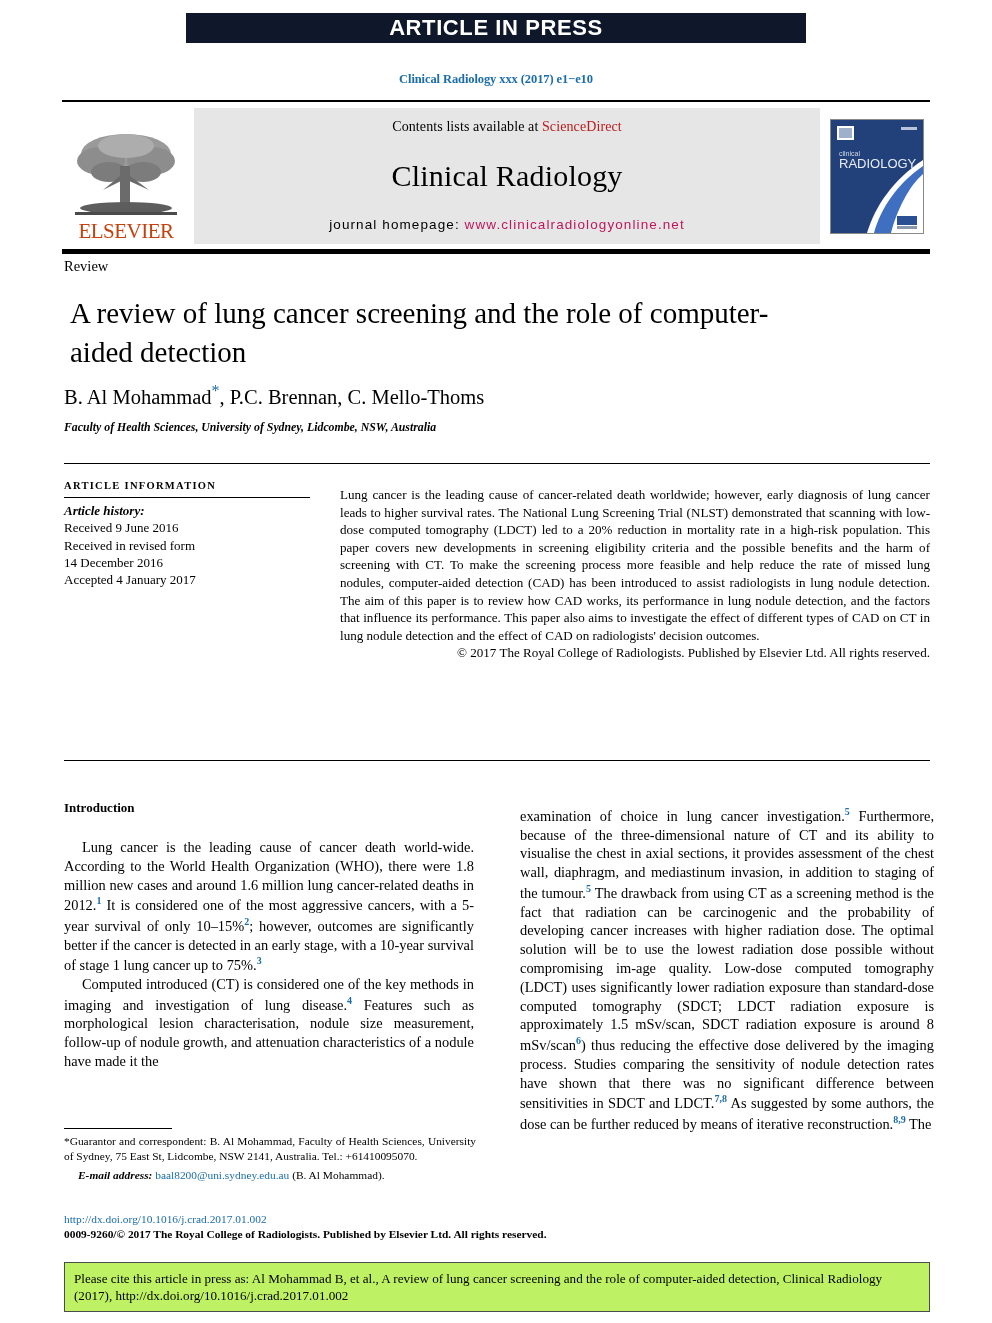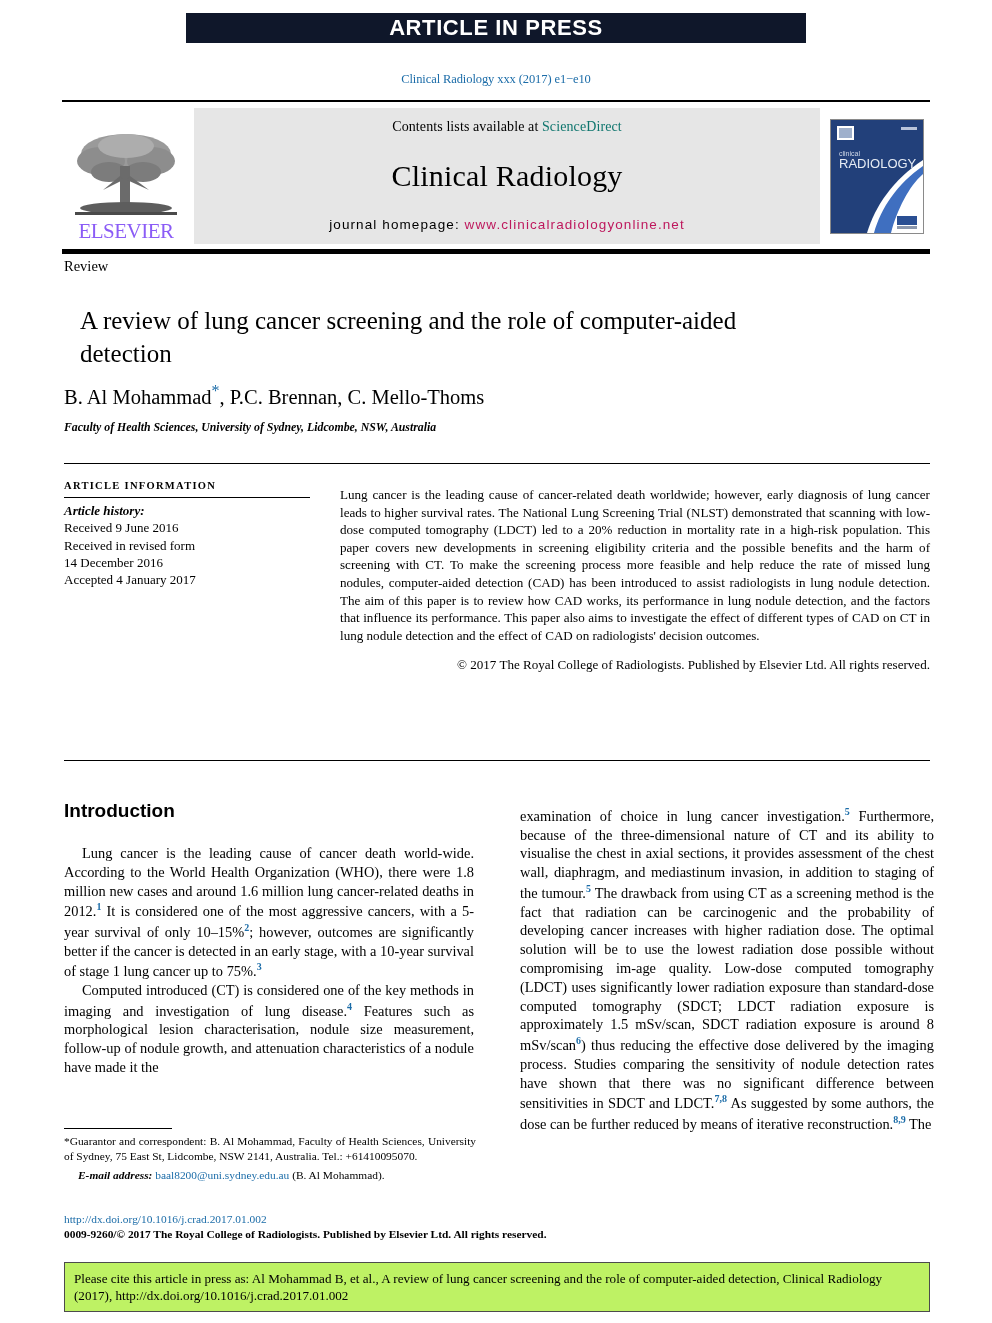--- a/index.html
+++ b/index.html
@@ -38,21 +38,21 @@
 
   
   .running-head {
     position: absolute;
     left: 0;
     top: 72px;
     width: 992px;
     text-align: center;
     color: #1b6ca8;
     font-family: "Liberation Serif", serif;
-    font-weight: normal;
+    font-weight: bold;
     font-size: 12.5px;
     letter-spacing: -0.1px;
   }
 
   
   .masthead {
     position: absolute;
     left: 62px;
     top: 100px;
     width: 868px;
@@ -69,21 +69,21 @@
     flex-direction: column;
     align-items: center;
     justify-content: flex-end;
     padding-bottom: 2px;
   }
   .elsevier-tree {
     width: 106px;
     height: 92px;
   }
   .elsevier-word {
-    color: #8b5cf6;
+    color: #c2410c;
     font-family: "Liberation Serif", serif;
     font-size: 21px;
     letter-spacing: -0.5px;
     line-height: 1;
     margin-top: 1px;
   }
   .journal-band {
     flex: 1 1 auto;
     background: #e6e6e6;
     margin: 0 4px;
@@ -93,21 +93,21 @@
     align-items: center;
     padding: 11px 0 12px 0;
     min-height: 113px;
   }
   .contents-line {
     font-size: 14px;
     font-family: "Liberation Serif", serif;
     letter-spacing: 0.1px;
   }
   .contents-line .sd-link {
-    color: #0f766e;
+    color: #b91c1c;
   }
   .journal-name {
     font-family: "Liberation Serif", serif;
     font-size: 30px;
     letter-spacing: 0.2px;
   }
   .homepage-line {
     font-size: 13.5px;
     letter-spacing: 1.1px;
     font-family: "Liberation Sans", sans-serif;
@@ -137,25 +137,25 @@
     left: 64px;
     top: 258px;
     font-size: 14.5px;
     font-family: "Liberation Serif", serif;
   }
   .article-title {
     position: absolute;
     left: 64px;
     top: 288px;
     width: 700px;
-    font-size: 25px;
+    font-size: 29px;
     line-height: 1.33;
     font-family: "Liberation Serif", serif;
     font-weight: normal;
-    margin: 16px;
+    margin: 6px;
   }
   .authors {
     position: absolute;
     left: 64px;
     top: 382px;
     font-size: 20.5px;
     font-family: "Liberation Serif", serif;
   }
   .authors .star {
     color: #1b6ca8;
@@ -223,43 +223,42 @@
   .abstract {
     position: absolute;
     left: 340px;
     top: 486px;
     width: 590px;
     font-size: 13.1px;
     line-height: 1.345;
     text-align: justify;
   }
   .copyright {
-    margin-top: 12px;
     text-align: right;
     font-size: 13.1px;
   }
 
   
   .col-left {
     position: absolute;
     left: 64px;
     top: 800px;
     width: 410px;
   }
   .col-right {
     position: absolute;
     left: 520px;
     top: 805px;
     width: 414px;
   }
   h2.heading {
-    font-size: 19px;
+    font-size: 13px;
     font-weight: bold;
     margin: 0 0 22px 0;
-    font-family: Liberation Sans, sans-serif;
+    font-family: Liberation Serif, serif;
   }
   p.body-par {
     margin: 0;
     font-size: 14.4px;
     line-height: 1.305;
     text-align: justify;
     text-indent: 18px;
     hyphens: manual;
   }
   p.body-par.cont {

